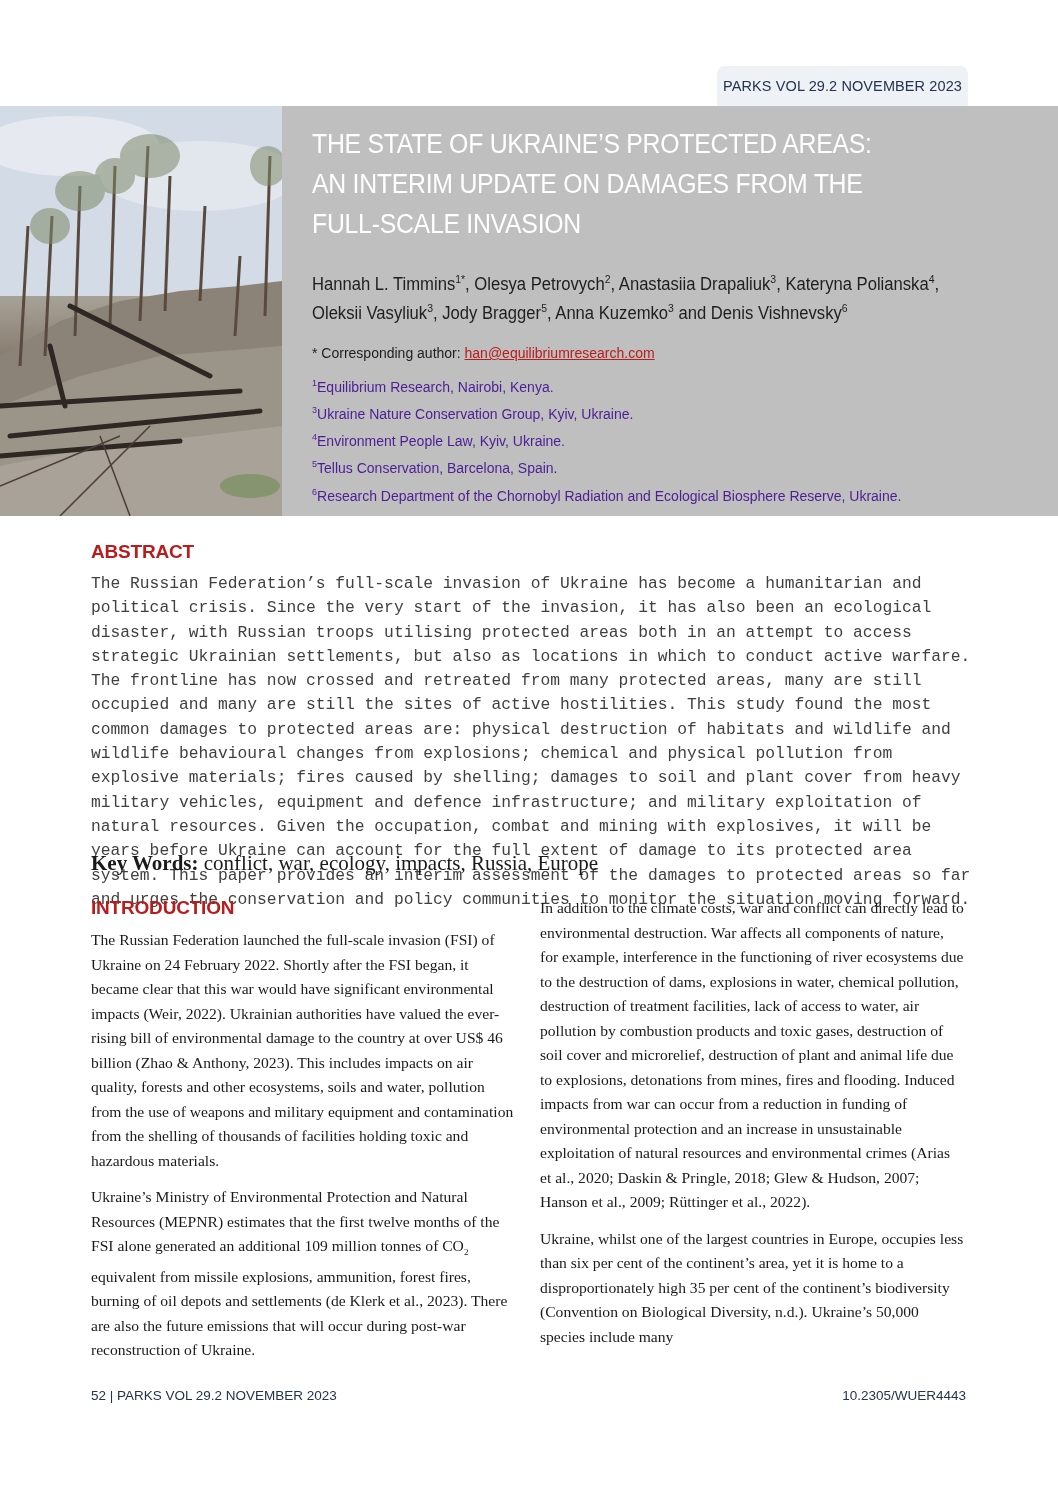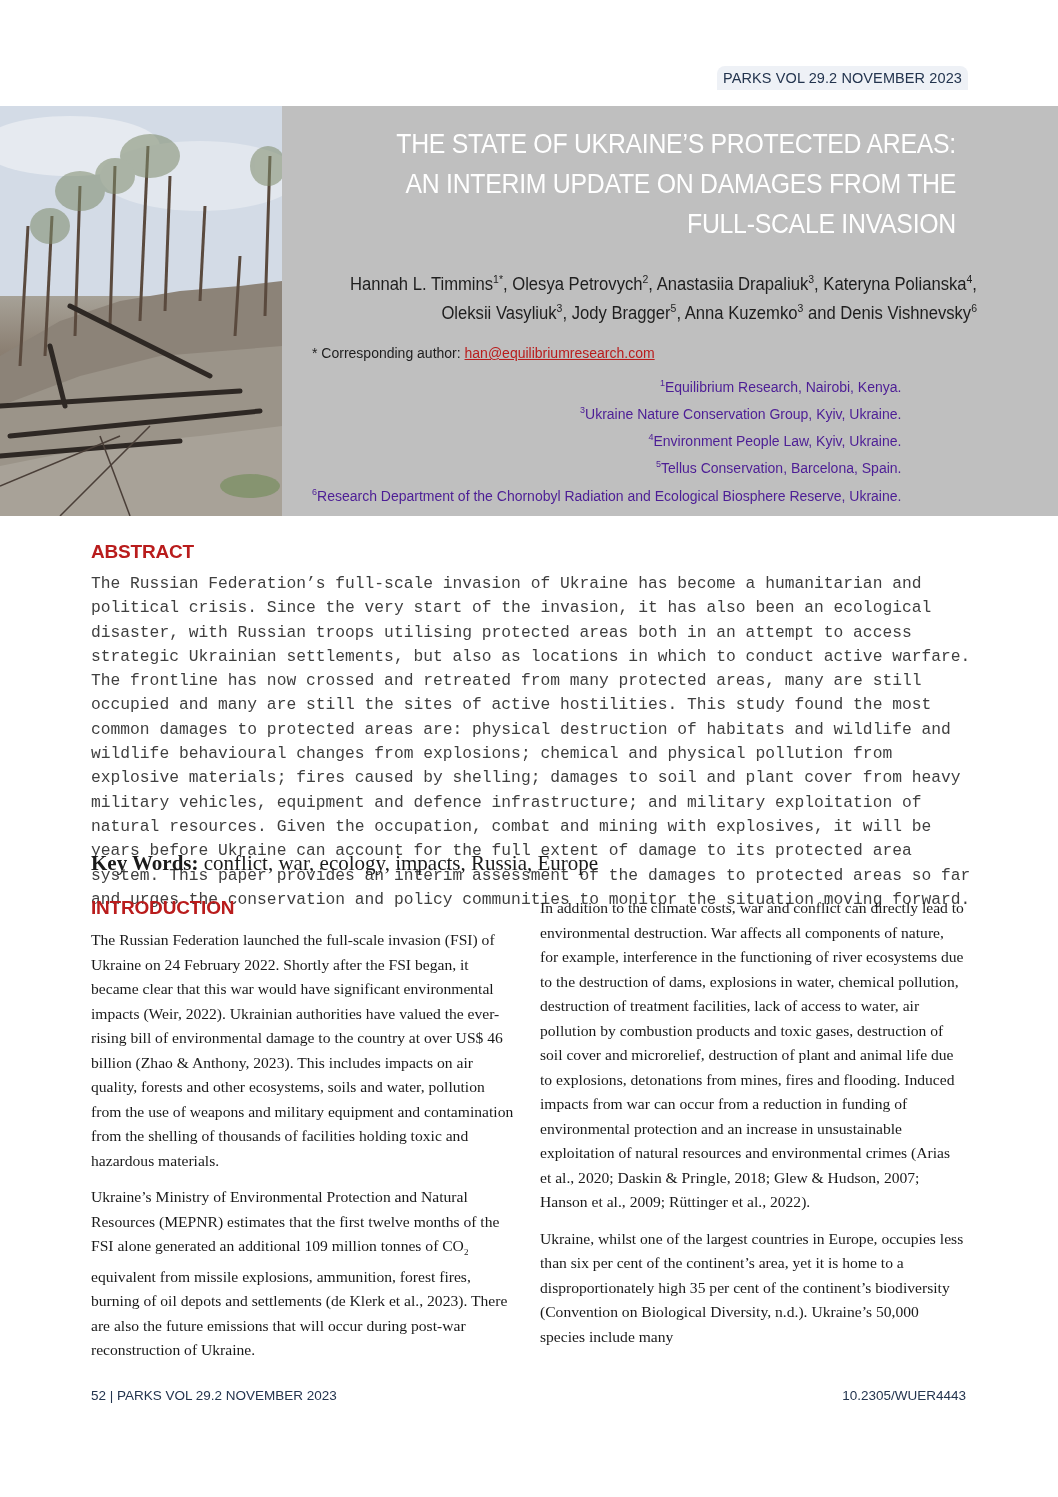--- a/index.html
+++ b/index.html
@@ -1,27 +1,27 @@
 <!DOCTYPE html>
 <html><head>
 <meta charset="utf-8">
 <style>
   html, body { margin: 0; padding: 0; }
   body {
     width: 1058px; height: 1497px; background: #ffffff; position: relative; overflow: hidden;
     font-family: "DejaVu Serif", serif; color: #1a1a1a;
   }
   .journal-tab {
-    position: absolute; left: 717px; top: 66px; width: 251px; height: 24px;
+    position: absolute; left: 717px; top: 66px; width: 251px; height: 40px;
     background: #eef1f6; border-radius: 8px 8px 0 0;
     font-family: "Liberation Sans", sans-serif; font-size: 14.5px; color: #23344e;
     display: flex; align-items: center; justify-content: center; letter-spacing: 0.1px;
   }
   .hero {
-    position: absolute; left: 0; top: 106px; width: 1058px; height: 410px; background: #bfbfbf; text-align: right;
+    position: absolute; left: 0; top: 106px; width: 1058px; height: 410px; background: #bfbfbf;
   }
   .photo {
     position: absolute; left: 0; top: 0; width: 282px; height: 410px; overflow: hidden;
     background: linear-gradient(180deg, #c9d3e0 0%, #d8dde5 25%, #a9a59b 45%, #8b7f72 60%, #7a7165 75%, #9a948a 100%);
   }
   .photo svg { position: absolute; left: 0; top: 0; }
   .title {
     position: absolute; left: 312px; top: 18px; width: 700px;
     font-family: "Liberation Sans", sans-serif; font-size: 27px; line-height: 40px; color: #ffffff;
     letter-spacing: -0.3px; transform: scaleX(0.92); transform-origin: left top;

